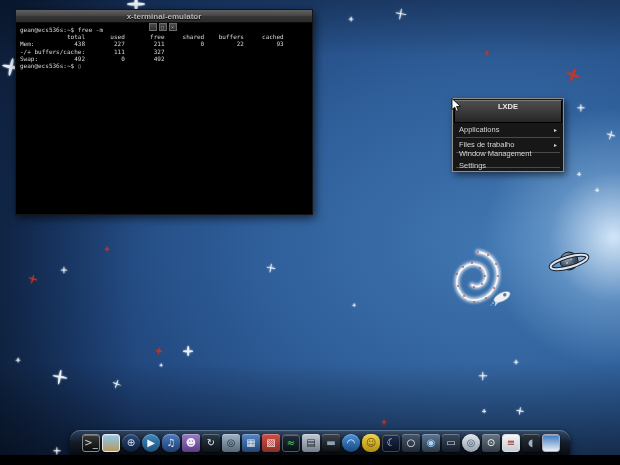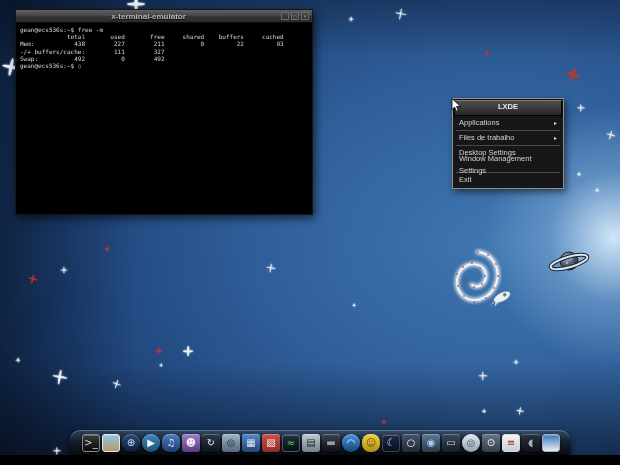--- a/index.html
+++ b/index.html
@@ -14,32 +14,32 @@
   
   .star{position:absolute;pointer-events:none;}
   .star::before,.star::after{content:"";position:absolute;left:50%;top:50%;background:var(--c);border-radius:50%;
     box-shadow:0 0 2px var(--c);}
   .star::before{width:16%;height:100%;transform:translate(-50%,-50%);}
   .star::after{width:100%;height:16%;transform:translate(-50%,-50%);}
   
   .terminal{position:absolute;left:15px;top:9px;width:298px;height:206px;background:#000;
     border:1px solid #151515;box-shadow:2px 3px 9px rgba(0,0,0,.65);z-index:10;}
   .titlebar{height:13px;background:linear-gradient(180deg,#616161,#474747 45%,#353535 55%,#2a2a2a);
-    display:flex;align-items:center;border-bottom:1px solid #0d0d0d;}
+    display:flex;align-items:center;border-bottom:1px solid #0d0d0d;flex-direction:column;}
   .title{flex:1;text-align:center;font:bold 8px/13px "Liberation Sans",sans-serif;color:#b8b8b8;text-shadow:0 1px 1px #000;}
   .winbtns{display:flex;gap:2px;margin:0 3px 0 0;}
   .winbtn{width:8px;height:8px;background:linear-gradient(#4c4c4c,#2d2d2d);border:1px solid #6a6a6a;
     color:#b0b0b0;font:5px/6px "DejaVu Sans Mono",monospace;text-align:center;cursor:pointer;}
   .term-body{padding:3px 4px;font:6px/7.2px "DejaVu Sans Mono",monospace;color:#d6d6d6;height:191px;}
   .term-line{white-space:pre;}
   
   .menu{position:absolute;left:452px;top:98px;width:112px;background:#171717;border:1px solid #8d8d8d;
     box-shadow:2px 3px 7px rgba(0,0,0,.55);font:7.5px "Liberation Sans",sans-serif;color:#d4d4d4;
     padding:1px 1px 2px 1px;z-index:20;}
-  .menu-title{height:16px;line-height:12px;text-align:center;font-weight:bold;color:#eaeaea;
+  .menu-title{height:23px;line-height:12px;text-align:center;font-weight:bold;color:#eaeaea;
     background:linear-gradient(180deg,#4e4e4e,#262626);border:1px solid #000;border-top-color:#7a7a7a;margin-bottom:1px;}
   .menu-item{height:12px;line-height:12px;padding:0 5px;display:flex;justify-content:space-between;
     align-items:center;cursor:pointer;}
   .menu-sep{height:1px;background:#4a4a4a;margin:1px 2px;}
   .submenu-arrow{font-size:6px;color:#cfcfcf;}
   
   .bottom-bar{position:absolute;left:0;bottom:0;width:620px;height:10px;background:#000;z-index:16;}
   .shelf{position:absolute;left:70px;bottom:8px;width:500px;height:27px;z-index:14;
     background:linear-gradient(180deg,rgba(72,94,120,.55),rgba(20,28,40,.92) 45%,rgba(4,7,11,.96));
     border-radius:10px 10px 4px 4px;
@@ -189,29 +189,23 @@
       <span>Applications</span>
       <span class="submenu-arrow">▸</span>
     </div>
     <div class="menu-sep"></div>
     <div class="menu-item">
       <span>Files de trabalho</span>
       <span class="submenu-arrow">▸</span>
     </div>
     <div class="menu-sep"></div>
     <div class="menu-item">
-      <span>Desktop Settings</span>
-    </div>
-    <div class="menu-item">
       <span>Window Management Settings</span>
     </div>
     <div class="menu-sep"></div>
-    <div class="menu-item">
-      <span>Exit</span>
-    </div>
   </div>
 
   <svg class="cursor" width="11" height="15" viewBox="0 0 11 15">
     <polygon points="1,0.5 1,11.5 3.7,9.2 5.5,13.4 7.3,12.5 5.6,8.5 9.5,8.5" fill="#ffffff" stroke="#000000" stroke-width=".8"></polygon>
   </svg>
 
   <div class="shelf"></div>
   <div class="dock">
       <div class="dock-icon" style="background: linear-gradient(rgb(58, 58, 58), rgb(10, 10, 10)); border: 1px solid rgb(136, 136, 136);">
         <span style="color: rgb(207, 216, 224);">&gt;_</span>

